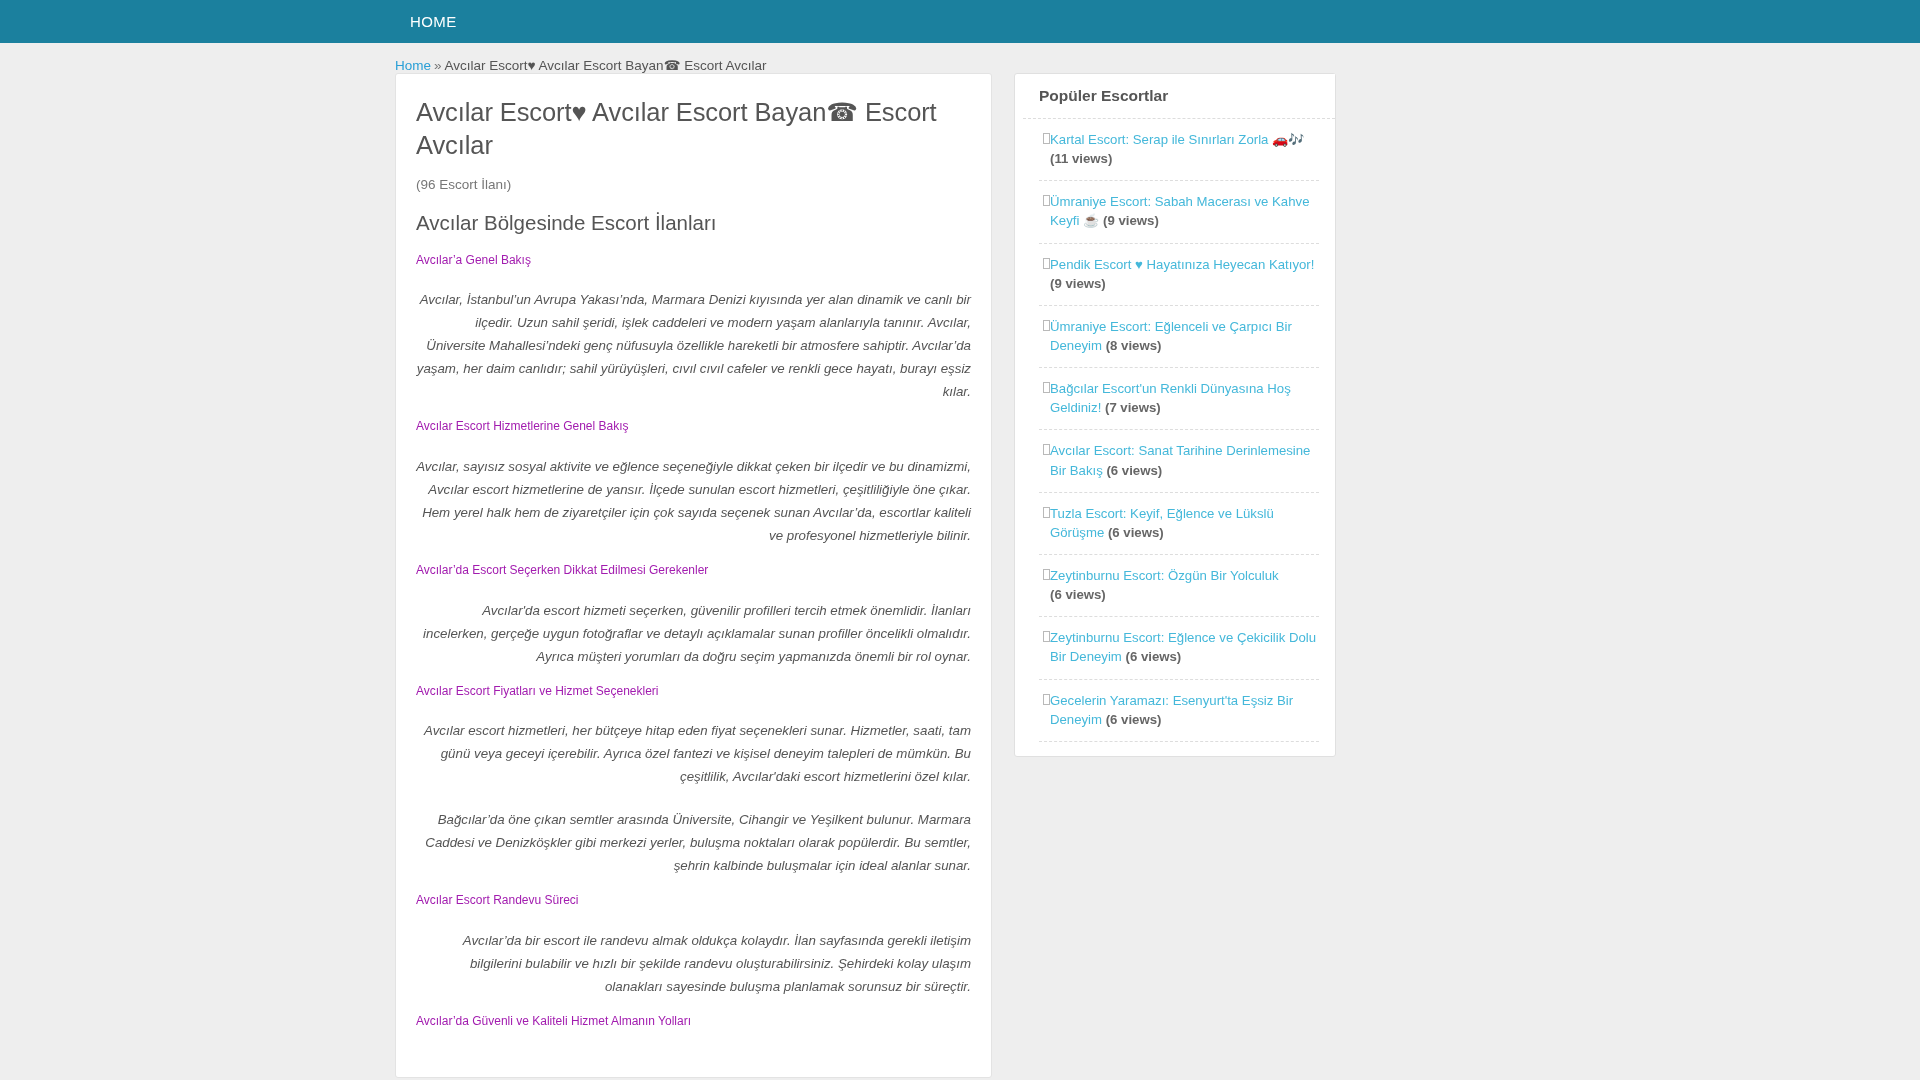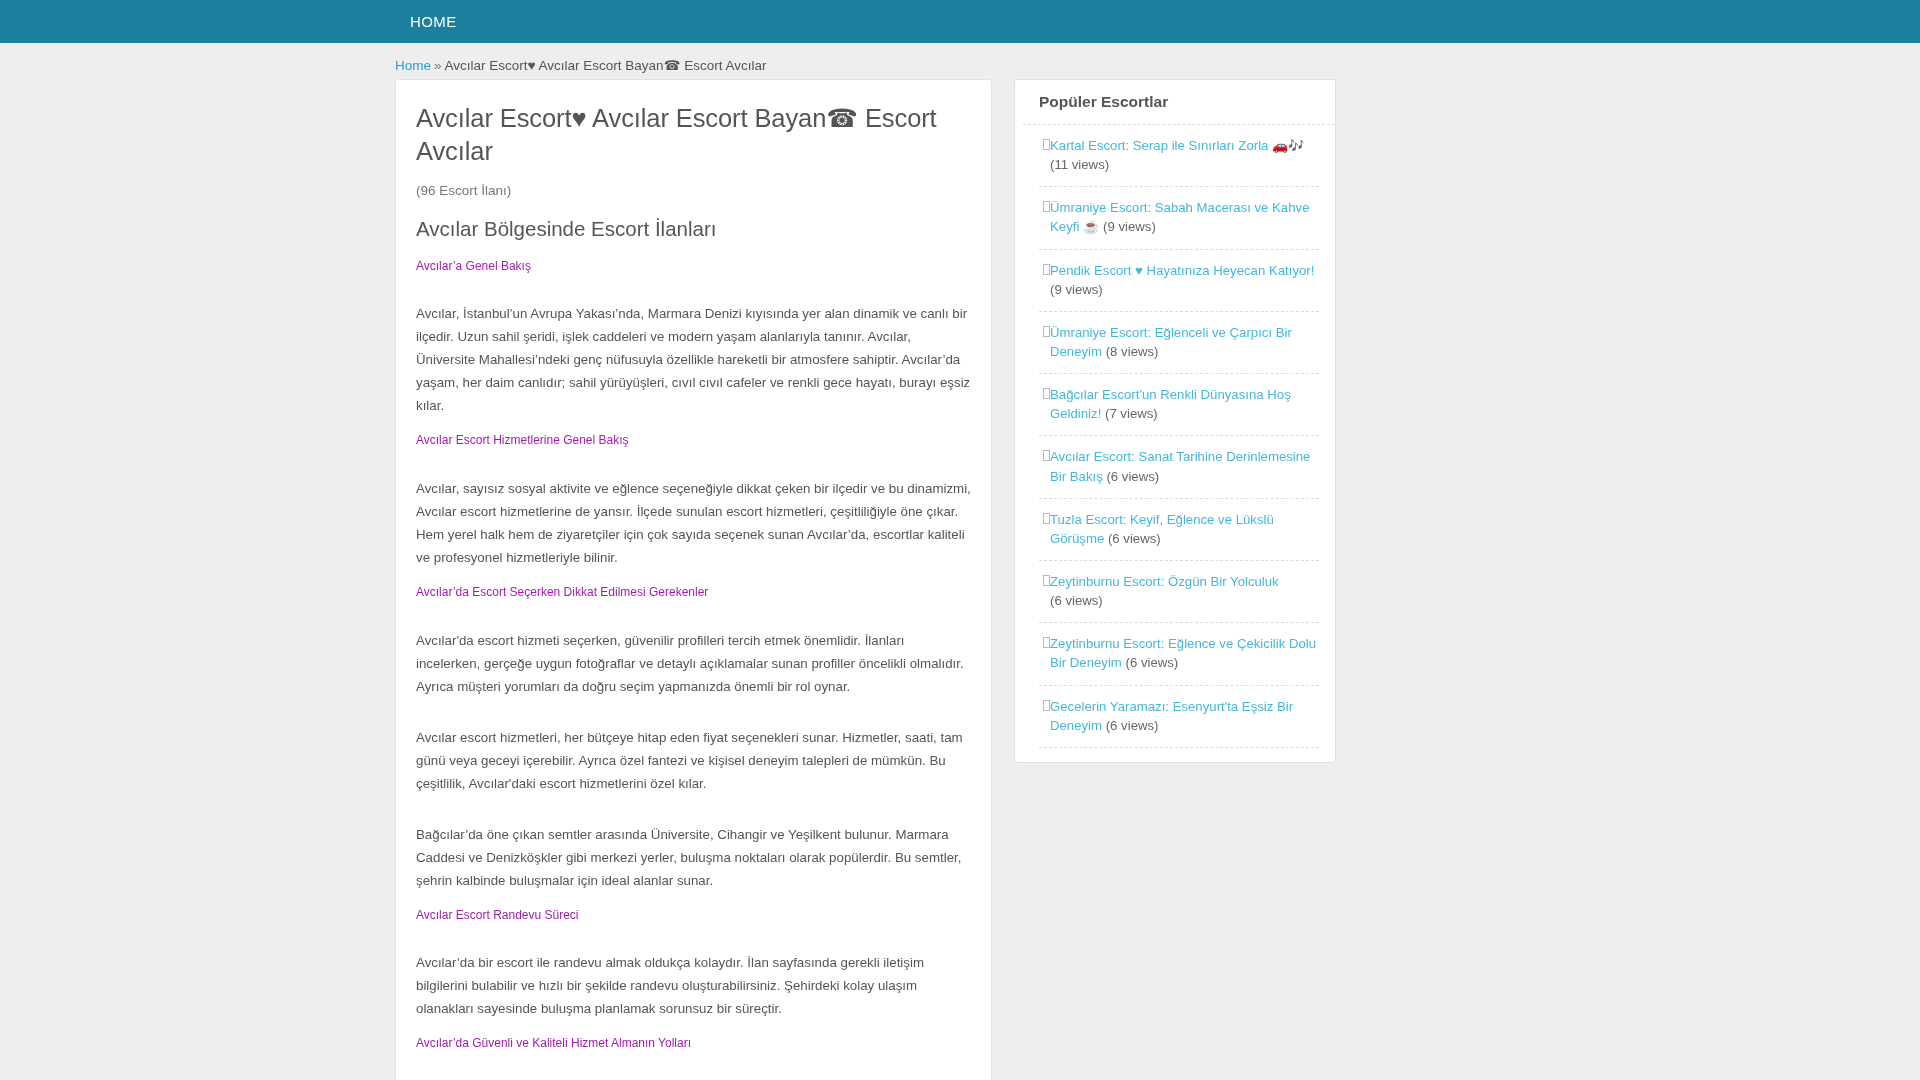--- a/index.html
+++ b/index.html
@@ -35,21 +35,21 @@
     font-size: 15px;
     letter-spacing: .4px;
     text-decoration: none;
     cursor: pointer;
   }
 
   
   .breadcrumb-wrap {
     width: 1366px;
     margin: 0 auto;
-    padding: 14px 0 6px 118px;
+    padding: 14px 0 0 118px;
     font-size: 13.5px;
     color: #555;
   }
   .breadcrumb-wrap a {
     color: #2a9fd6;
     text-decoration: none;
     cursor: pointer;
   }
   .breadcrumb-sep { color: #777; margin: 0 3px; }
   .emoji { font-family: "DejaVu Sans", sans-serif; }
@@ -98,22 +98,23 @@
     font-size: 12px;
     font-weight: 400;
     color: #a21caf;
     margin: 16px 0 0 0;
     line-height: 1.3;
   }
   p.body-text {
     font-size: 13.3px;
     line-height: 1.73;
     color: #555;
-    margin: 28px 0 0 0;
-    text-align: left;
+    margin: 20px 0 0 0;
+    text-align: right;
+    font-style: italic;
   }
 
   
   .panel {
     background: #ffffff;
     border: 1px solid #e0e0e0;
     border-radius: 3px;
     padding-left: 8px;
   }
   .panel-heading {
@@ -142,21 +143,21 @@
     flex: 0 0 auto;
     margin-top: 3px;
     margin-left: 4px;
   }
   .pop-text { flex: 1 1 auto; }
   .pop-link {
     color: #45b8da;
     text-decoration: none;
     cursor: pointer;
   }
-  .views { color: #666; }
+  .views { color: #666; font-weight: bold; }
 </style>
 </head>
 <body>
 
 <div class="navbar">
   <div class="navbar-inner">
     <a class="nav-link">HOME</a>
   </div>
 </div>
 
@@ -175,20 +176,21 @@
 
       <h2 class="sec-title">Avcılar Bölgesinde Escort İlanları</h2>
 
       <div id="sections-host">
           <h3 class="sub-title">Avcılar’a Genel Bakış</h3>
           <p class="body-text">Avcılar, İstanbul’un Avrupa Yakası’nda, Marmara Denizi kıyısında yer alan dinamik ve canlı bir ilçedir. Uzun sahil şeridi, işlek caddeleri ve modern yaşam alanlarıyla tanınır. Avcılar, Üniversite Mahallesi’ndeki genç nüfusuyla özellikle hareketli bir atmosfere sahiptir. Avcılar’da yaşam, her daim canlıdır; sahil yürüyüşleri, cıvıl cıvıl cafeler ve renkli gece hayatı, burayı eşsiz kılar.</p>
           <h3 class="sub-title">Avcılar Escort Hizmetlerine Genel Bakış</h3>
           <p class="body-text">Avcılar, sayısız sosyal aktivite ve eğlence seçeneğiyle dikkat çeken bir ilçedir ve bu dinamizmi, Avcılar escort hizmetlerine de yansır. İlçede sunulan escort hizmetleri, çeşitliliğiyle öne çıkar. Hem yerel halk hem de ziyaretçiler için çok sayıda seçenek sunan Avcılar’da, escortlar kaliteli ve profesyonel hizmetleriyle bilinir.</p>
           <h3 class="sub-title">Avcılar’da Escort Seçerken Dikkat Edilmesi Gerekenler</h3>
           <p class="body-text">Avcılar'da escort hizmeti seçerken, güvenilir profilleri tercih etmek önemlidir. İlanları incelerken, gerçeğe uygun fotoğraflar ve detaylı açıklamalar sunan profiller öncelikli olmalıdır. Ayrıca müşteri yorumları da doğru seçim yapmanızda önemli bir rol oynar.</p>
+          <h3 class="sub-title">Avcılar Escort Fiyatları ve Hizmet Seçenekleri</h3>
           <p class="body-text">Avcılar escort hizmetleri, her bütçeye hitap eden fiyat seçenekleri sunar. Hizmetler, saati, tam günü veya geceyi içerebilir. Ayrıca özel fantezi ve kişisel deneyim talepleri de mümkün. Bu çeşitlilik, Avcılar'daki escort hizmetlerini özel kılar.</p>
           <p class="body-text">Bağcılar’da öne çıkan semtler arasında Üniversite, Cihangir ve Yeşilkent bulunur. Marmara Caddesi ve Denizköşkler gibi merkezi yerler, buluşma noktaları olarak popülerdir. Bu semtler, şehrin kalbinde buluşmalar için ideal alanlar sunar.</p>
           <h3 class="sub-title">Avcılar Escort Randevu Süreci</h3>
           <p class="body-text">Avcılar’da bir escort ile randevu almak oldukça kolaydır. İlan sayfasında gerekli iletişim bilgilerini bulabilir ve hızlı bir şekilde randevu oluşturabilirsiniz. Şehirdeki kolay ulaşım olanakları sayesinde buluşma planlamak sorunsuz bir süreçtir.</p>
           <h3 class="sub-title">Avcılar’da Güvenli ve Kaliteli Hizmet Almanın Yolları</h3>
         </div>
 
     </div>
   </div>
 

